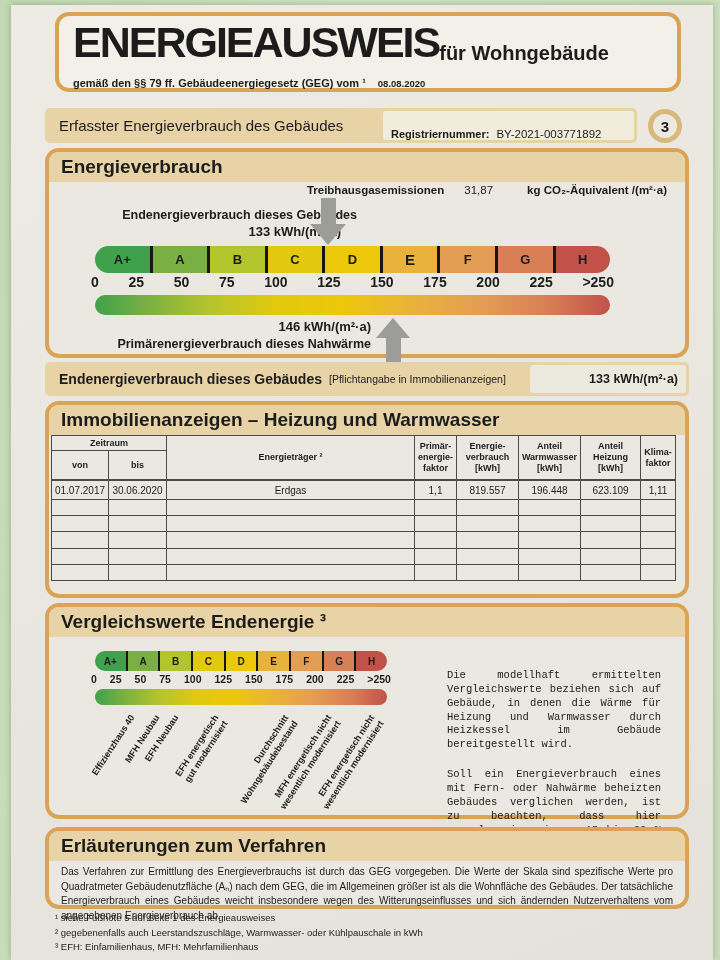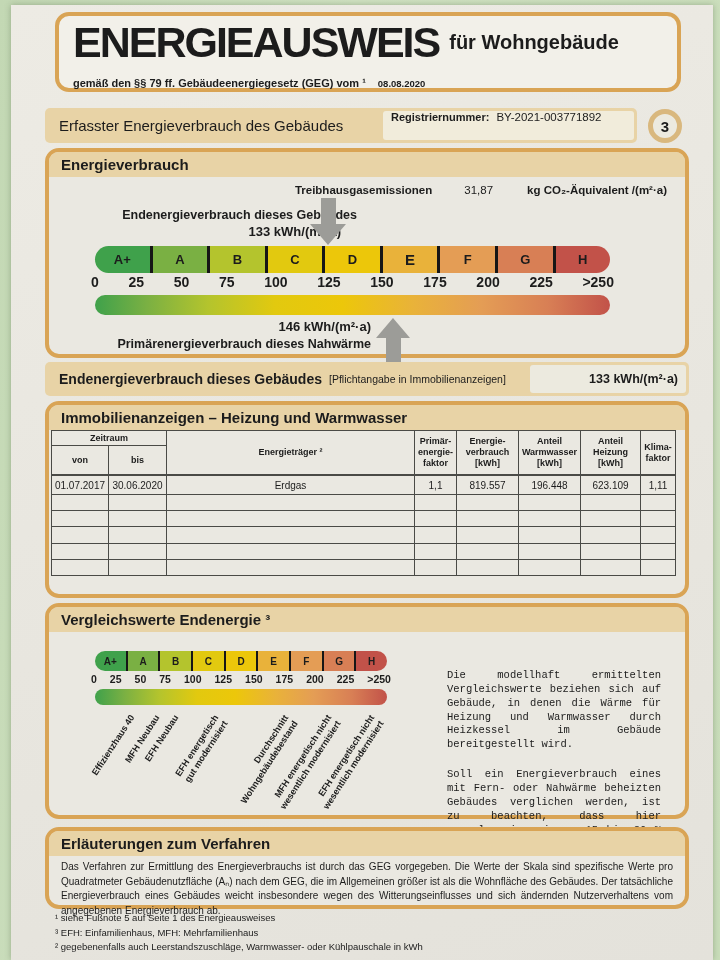--- a/index.html
+++ b/index.html
@@ -5,46 +5,46 @@
   html,body{margin:0;padding:0;width:720px;height:960px;overflow:hidden;
     font-family:"Liberation Sans",sans-serif;color:#1c1c1c;}
   body{background:linear-gradient(100deg,#c3d8b4 0%,#cfe1c1 40%,#c9ddba 100%);position:relative;}
   .paper{position:absolute;left:11px;top:5px;right:7px;bottom:0;
     background:linear-gradient(160deg,#edebe4 0%,#e8e6df 55%,#e4e2db 100%);
     box-shadow:0 0 6px rgba(60,80,50,.35);}
 
   
   .hdr-box{position:absolute;left:44px;top:7px;width:626px;height:80px;
     border:4px solid #d9a455;border-radius:14px;background:#f2f0e9;padding:4px 0 0 14px;box-sizing:border-box;}
-  .hdr-title-row{display:flex;align-items:center;gap:10px;}
+  .hdr-title-row{display:flex;align-items:flex-end;}
   .hdr-title{font-size:43px;font-weight:700;letter-spacing:-2px;line-height:1.05;}
   .hdr-sub{font-size:20px;font-weight:700;}
   .hdr-law{font-size:11px;font-weight:700;margin-top:12px;}
   .hdr-law .date{margin-left:12px;font-size:9.5px;}
 
   
   .sec-bar{position:absolute;left:34px;top:103px;width:592px;height:35px;background:#e8d3a6;
     border-radius:5px;display:flex;align-items:center;padding-left:14px;box-sizing:border-box;}
   .sec-bar-title{font-size:15px;font-weight:400;}
   .registry{position:absolute;left:338px;top:3px;bottom:3px;right:3px;background:#f1ecdb;
-    border-radius:3px;display:flex;align-items:flex-start;padding:0 8px;gap:7px;}
+    border-radius:3px;display:flex;align-items:flex-end;padding:0 8px;gap:7px;}
   .registry-label{font-size:11px;font-weight:700;}
   .registry-value{font-size:11.5px;}
   .page-circle{position:absolute;left:637px;top:104px;width:24px;height:24px;border:5px solid #d9b87e;
     border-radius:50%;display:flex;align-items:center;justify-content:center;font-size:15px;font-weight:700;background:#eceadf;}
 
   
   .frame{position:absolute;border:4px solid #d9a455;border-radius:14px;background:#eae8e1;box-sizing:border-box;}
-  .frame-hd{background:#e8d3a6;border-radius:9px 9px 0 0;padding:4px 0 4px 12px;font-size:15px;font-weight:700;}
+  .frame-hd{background:#e8d3a6;border-radius:9px 9px 0 0;padding:4px 0 4px 12px;font-size:19px;font-weight:700;}
 
   
   #box-consumption{left:34px;top:143px;width:644px;height:210px;}
   .emis-row{position:absolute;top:32px;left:0;right:18px;display:flex;justify-content:flex-end;align-items:baseline;font-size:11.5px;}
   .emis-label{font-weight:700;}
-  .emis-value{margin-left:32px;}
+  .emis-value{margin-left:20px;}
   .emis-unit{margin-left:34px;font-weight:700;}
   .endlbl{position:absolute;top:56px;left:16px;width:292px;text-align:right;line-height:1.25;}
   .endlbl .l1{font-size:12.5px;font-weight:700;}
   .endlbl .l2{font-size:13px;font-weight:700;padding-right:16px;}
   .arrow{position:absolute;display:flex;flex-direction:column;align-items:center;}
   .arrow .shaft{width:15px;height:26px;background:#9c9c98;}
   .arrow .head-down{width:0;height:0;border-left:18px solid transparent;border-right:18px solid transparent;border-top:21px solid #9c9c98;}
   .arrow .head-up{width:0;height:0;border-left:17px solid transparent;border-right:17px solid transparent;border-bottom:20px solid #9c9c98;}
   #arrow-end{left:261px;top:46px;}
   #arrow-primary{left:327px;top:166px;}
@@ -344,17 +344,17 @@
     </div>
   </div>
 
   <div class="frame" id="box-explain">
     <div class="frame-hd">Erläuterungen zum Verfahren</div>
     <div class="explain-text">Das Verfahren zur Ermittlung des Energieverbrauchs ist durch das GEG vorgegeben. Die Werte der Skala sind spezifische Werte pro Quadratmeter Gebäudenutzfläche (Aₙ) nach dem GEG, die im Allgemeinen größer ist als die Wohnfläche des Gebäudes. Der tatsächliche Energieverbrauch eines Gebäudes weicht insbesondere wegen des Witterungseinflusses und sich ändernden Nutzerverhaltens vom angegebenen Energieverbrauch ab.</div>
   </div>
 
   <div class="footnotes">
     <div>¹ siehe Fußnote 5 auf Seite 1 des Energieausweises</div>
+    <div>² gegebenenfalls auch Leerstandszuschläge, Warmwasser- oder Kühlpauschale in kWh</div>
     <div>³ EFH: Einfamilienhaus, MFH: Mehrfamilienhaus</div>
-    <div>² gegebenenfalls auch Leerstandszuschläge, Warmwasser- oder Kühlpauschale in kWh</div>
   </div>
 
 </div>
 
 </body></html>

